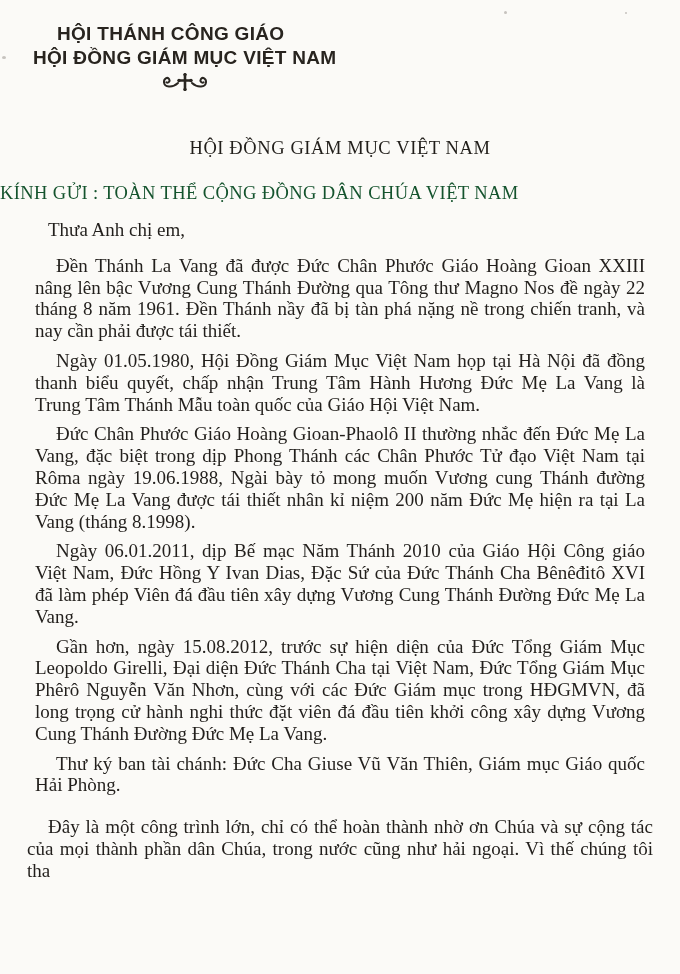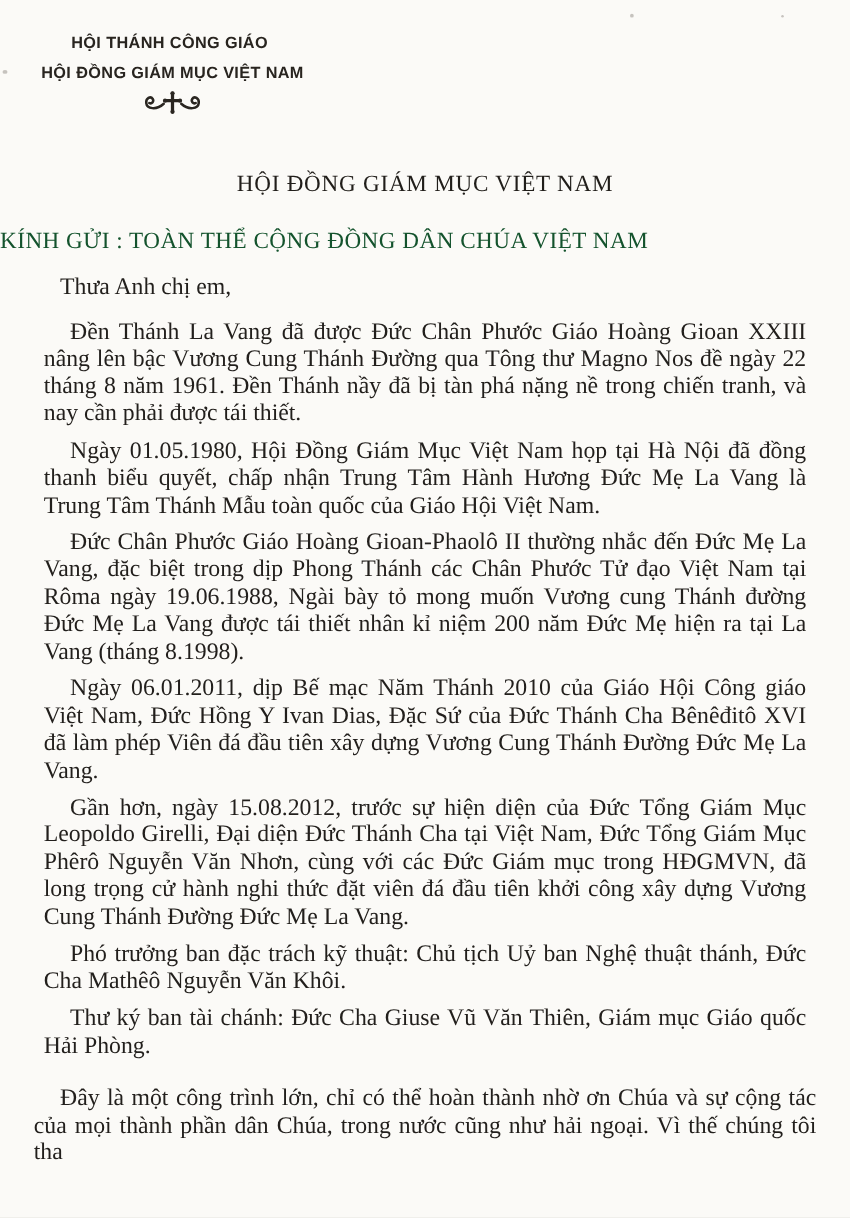--- a/index.html
+++ b/index.html
@@ -14,21 +14,21 @@
     overflow: hidden;
     font-family: "Liberation Serif", serif;
     color: #221f1c;
   }
   
   .letterhead {
     margin-left: 33px;
     width: max-content;
     font-family: "Liberation Sans", sans-serif;
     font-weight: 700;
-    font-size: 13px;
+    font-size: 19px;
     line-height: 24px;
     letter-spacing: 0.3px;
     color: #28241f;
   }
   .lh1 { padding-left: 24px; }
   .ornament { text-align: center; margin-top: 2px; height: 20px; }
   .ornament svg { vertical-align: top; }
   
   .doc-title {
     margin: 44px 0 0 0;
@@ -106,19 +106,18 @@
   <h2 class="doc-addressee">KÍNH GỬI : TOÀN THỂ CỘNG ĐỒNG DÂN CHÚA VIỆT NAM</h2>
 
   <p class="greeting">Thưa Anh chị em,</p>
 
   <section class="body-block">
       <p class="para">Đền Thánh La Vang đã được Đức Chân Phước Giáo Hoàng Gioan XXIII nâng lên bậc Vương Cung Thánh Đường qua Tông thư Magno Nos đề ngày 22 tháng 8 năm 1961. Đền Thánh nầy đã bị tàn phá nặng nề trong chiến tranh, và nay cần phải được tái thiết.</p>
       <p class="para">Ngày 01.05.1980, Hội Đồng Giám Mục Việt Nam họp tại Hà Nội đã đồng thanh biểu quyết, chấp nhận Trung Tâm Hành Hương Đức Mẹ La Vang là Trung Tâm Thánh Mẫu toàn quốc của Giáo Hội Việt Nam.</p>
       <p class="para">Đức Chân Phước Giáo Hoàng Gioan-Phaolô II thường nhắc đến Đức Mẹ La Vang, đặc biệt trong dịp Phong Thánh các Chân Phước Tử đạo Việt Nam tại Rôma ngày 19.06.1988, Ngài bày tỏ mong muốn Vương cung Thánh đường Đức Mẹ La Vang được tái thiết nhân kỉ niệm 200 năm Đức Mẹ hiện ra tại La Vang (tháng 8.1998).</p>
       <p class="para">Ngày 06.01.2011, dịp Bế mạc Năm Thánh 2010 của Giáo Hội Công giáo Việt Nam, Đức Hồng Y Ivan Dias, Đặc Sứ của Đức Thánh Cha Bênêđitô XVI đã làm phép Viên đá đầu tiên xây dựng Vương Cung Thánh Đường Đức Mẹ La Vang.</p>
       <p class="para">Gần hơn, ngày 15.08.2012, trước sự hiện diện của Đức Tổng Giám Mục Leopoldo Girelli, Đại diện Đức Thánh Cha tại Việt Nam, Đức Tổng Giám Mục Phêrô Nguyễn Văn Nhơn, cùng với các Đức Giám mục trong HĐGMVN, đã long trọng cử hành nghi thức đặt viên đá đầu tiên khởi công xây dựng Vương Cung Thánh Đường Đức Mẹ La Vang.</p>
-      <p class="para">Phó trưởng ban đặc trách kỹ thuật: Chủ tịch Uỷ ban Nghệ thuật thánh, Đức Cha Mathêô Nguyễn Văn Khôi.</p>
       <p class="para">Thư ký ban tài chánh: Đức Cha Giuse Vũ Văn Thiên, Giám mục Giáo quốc Hải Phòng.</p>
     </section>
 
   <p class="para closing">Đây là một công trình lớn, chỉ có thể hoàn thành nhờ ơn Chúa và sự cộng tác của mọi thành phần dân Chúa, trong nước cũng như hải ngoại. Vì thế chúng tôi tha</p>
 
 </div>
 
 </body></html>

